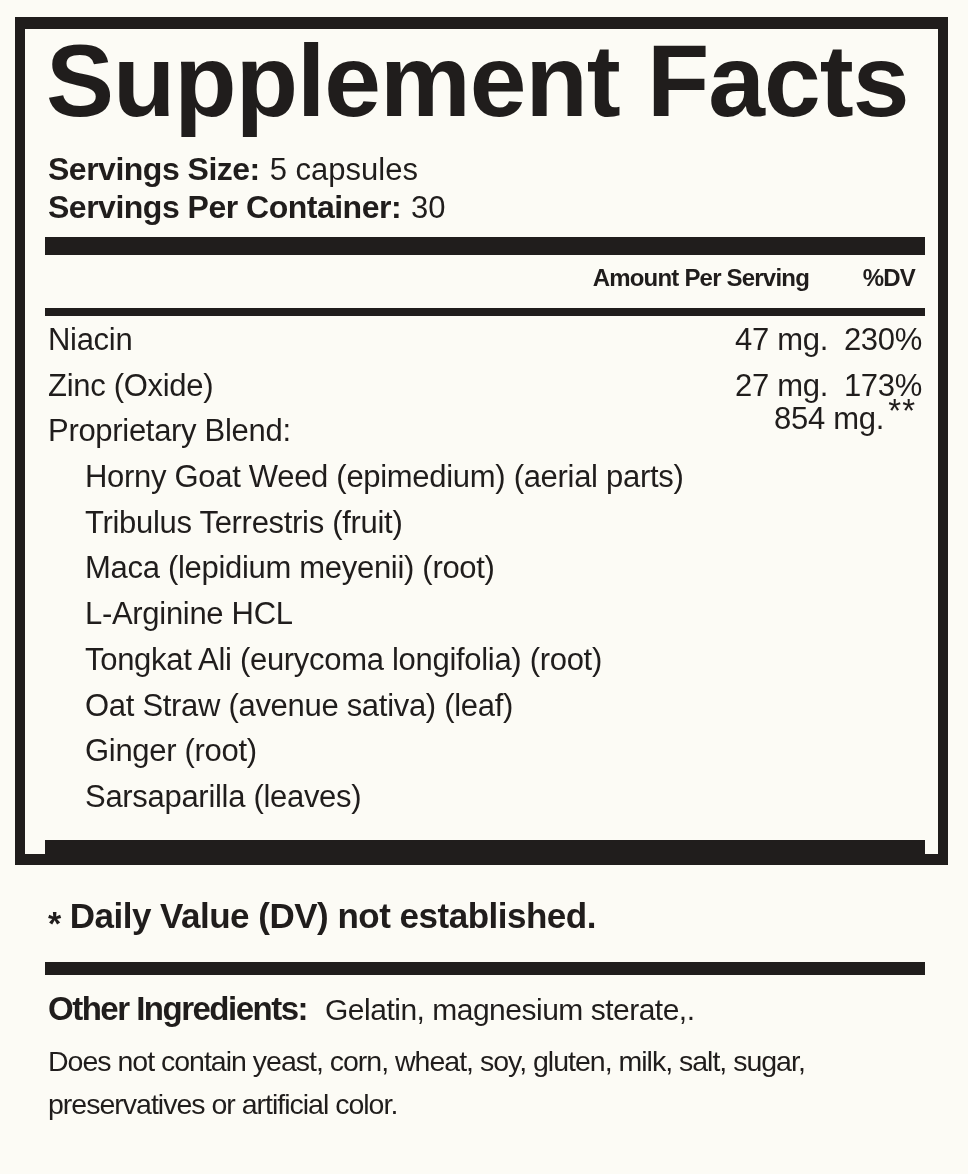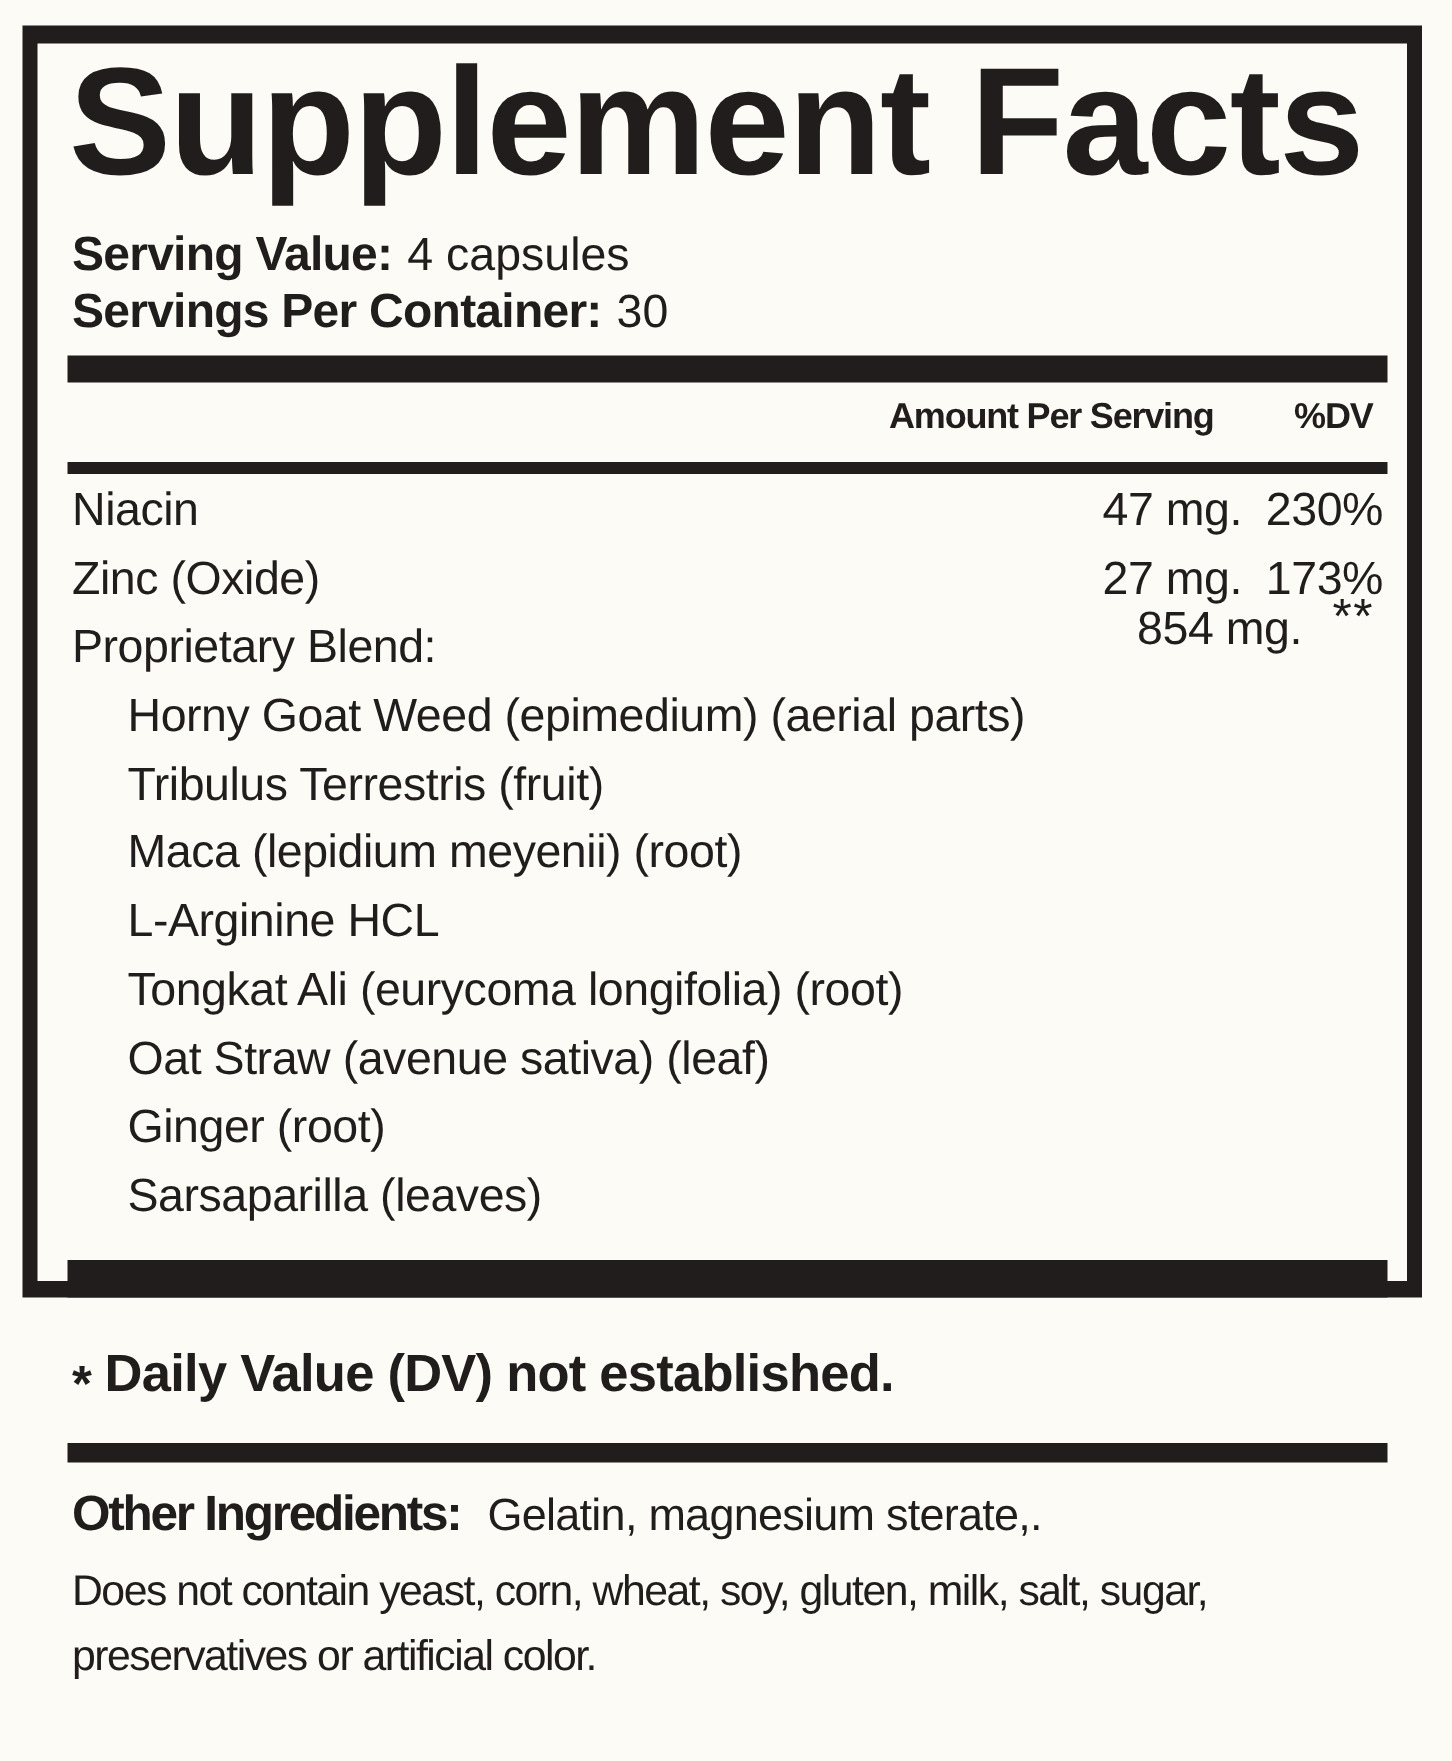--- a/index.html
+++ b/index.html
@@ -69,21 +69,21 @@
   .row{
     position:relative;
     height:45.7px;
     line-height:45.7px;
     white-space:nowrap;
   }
   .row .name{display:inline-block;}
   .row.indent .name{padding-left:37px;}
   .row .amount{position:absolute;right:94px;white-space:nowrap;}
   .row .dv{position:absolute;right:0;white-space:nowrap;}
-  .row.raised .amount{right:54px;top:-12px;}
+  .row.raised .amount{right:38px;top:-12px;}
   .row.raised .dv{right:6px;top:-20px;font-size:33px;letter-spacing:1px;font-weight:normal;}
   
   .footnote{
     left:23px; top:867px;
     font-size:35px;
     font-weight:bold;
     letter-spacing:-0.5px;
     line-height:40px;
     white-space:nowrap;
   }
@@ -122,21 +122,21 @@
   .note-2{top:1056px;}
 </style>
 </head>
 <body>
 
 <div class="frame">
 
   <h1 class="abs title">Supplement Facts</h1>
 
   <div class="abs serving-block">
-    <div><span class="lbl">Serving Value:</span><span class="val">4 capsules</span></div>
+    <div><span class="lbl">Servings Size:</span><span class="val">5 capsules</span></div>
     <div><span class="lbl">Servings Per Container:</span><span class="val">30</span></div>
   </div>
 
   <div class="abs bar bar-1"></div>
 
   <div class="abs col-header">
     <span class="amount-head">Amount Per Serving</span>
     <span class="dv-head">%DV</span>
   </div>
 

